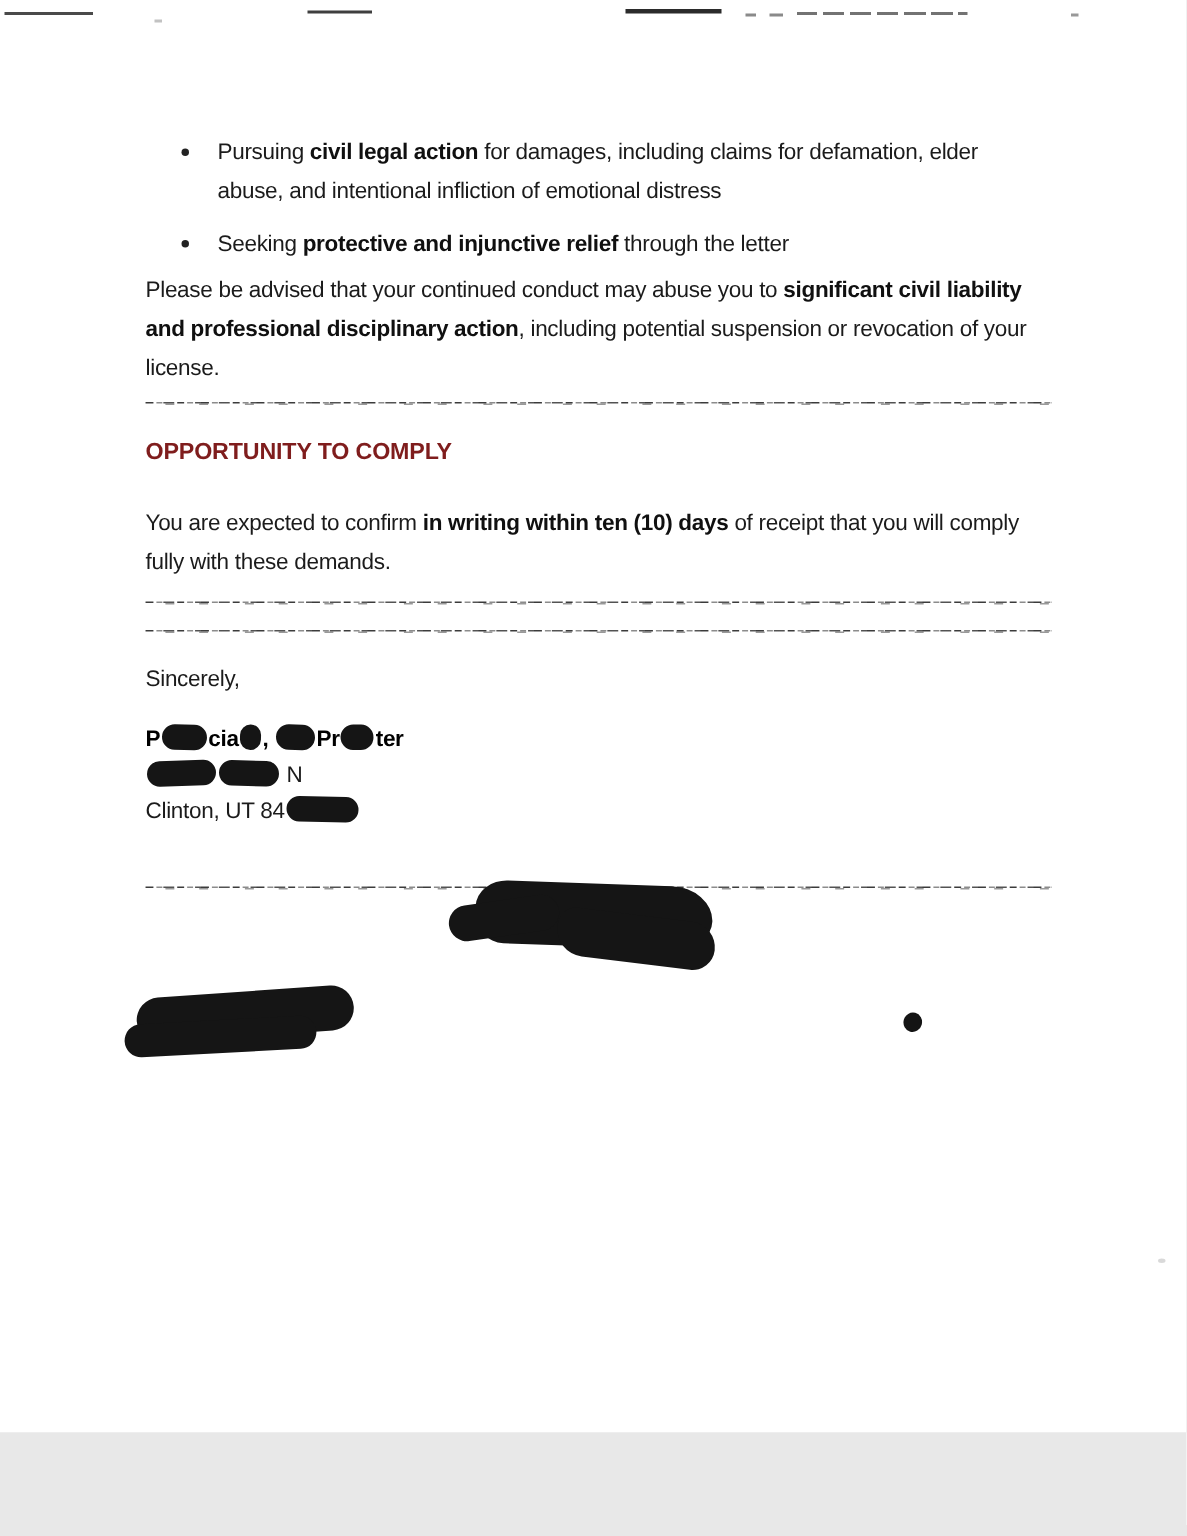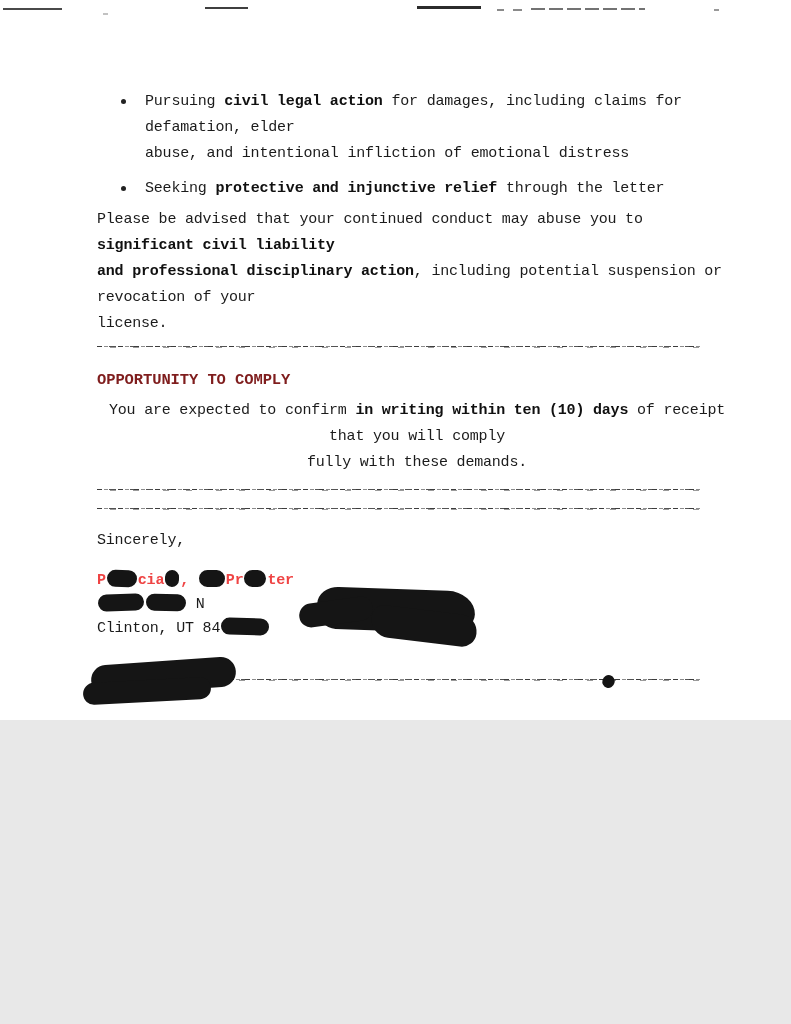--- a/index.html
+++ b/index.html
@@ -1,21 +1,21 @@
 <!DOCTYPE html>
 <html><head>
 <meta charset="utf-8">
 <style>
   html,body{margin:0;padding:0;background:#e8e8e8;}
   .page{
     position:relative;
-    width:791px;height:720px;
+    width:791px;height:955px;
     background:#ffffff;
     overflow:hidden;
-    font-family:Liberation Mono, monospace;
+    font-family:Liberation Sans, sans-serif;
     color:#1b1b1b;
   }
   .content{
     position:absolute;
     left:97px;top:0;
     width:640px;
     font-size:15px;
     line-height:26px;
     letter-spacing:-0.2px;
   }
@@ -26,40 +26,40 @@
   ul.bullets li{position:relative;padding-left:48px;}
   ul.bullets li + li{margin-top:9px;}
   ul.bullets li::before{
     content:"";position:absolute;left:24px;top:10px;
     width:5px;height:5px;border-radius:50%;background:#222;
   }
   
   .p1{margin-top:5px;}
   .h1{margin:19px 0 0 0;font-size:15.5px;font-weight:700;color:#7f1d1d;line-height:26px;letter-spacing:-0.1px;}
   .p2{margin-top:5px;}
-  .p3{margin-top:5px;text-align:center;}
+  .p3{margin-top:21px;}
   .p4{margin-top:19px;}
   .closing{margin-top:18px;}
   
   .sep{
     height:2px;width:604px;
     background-image:
       repeating-linear-gradient(90deg, rgba(25,25,25,.85) 0 5px, rgba(0,0,0,0) 5px 7px, rgba(25,25,25,.5) 7px 11px, rgba(0,0,0,0) 11px 12px, rgba(25,25,25,.75) 12px 19px, rgba(0,0,0,0) 19px 21px),
       repeating-linear-gradient(90deg, rgba(0,0,0,0) 0 9px, rgba(70,70,70,.55) 9px 15px, rgba(0,0,0,0) 15px 23px);
     background-size:37px 1.4px,53px 1px;
     background-position:0 0,4px 1px;
     background-repeat:repeat-x;
   }
   .sep1{margin-top:9px;}
   .sep2{margin-top:13px;}
   .sep3{margin-top:17px;}
   .sep4{margin-top:38px;}
   
   .sig{line-height:24px;}
-  .sig-name{font-weight:700;color:#ef4444;}
+  .sig-name{font-weight:700;color:#000000;}
   .redact{
     display:inline-block;height:17px;border-radius:9px;
     background:#151515;vertical-align:-3px;margin:0 1px;
   }
   .sig-line .redact:nth-of-type(odd){transform:rotate(-2deg);}
   .sig-line .redact:nth-of-type(even){transform:rotate(1.5deg);}
   
   .blob{position:absolute;background:#151515;}
   .blob-a{left:317px;top:589px;width:158px;height:42px;border-radius:24px 32px 28px 22px / 20px 26px 22px 24px;transform:rotate(2deg);}
   .blob-b{left:299px;top:600px;width:74px;height:24px;border-radius:12px;transform:rotate(-8deg);}

